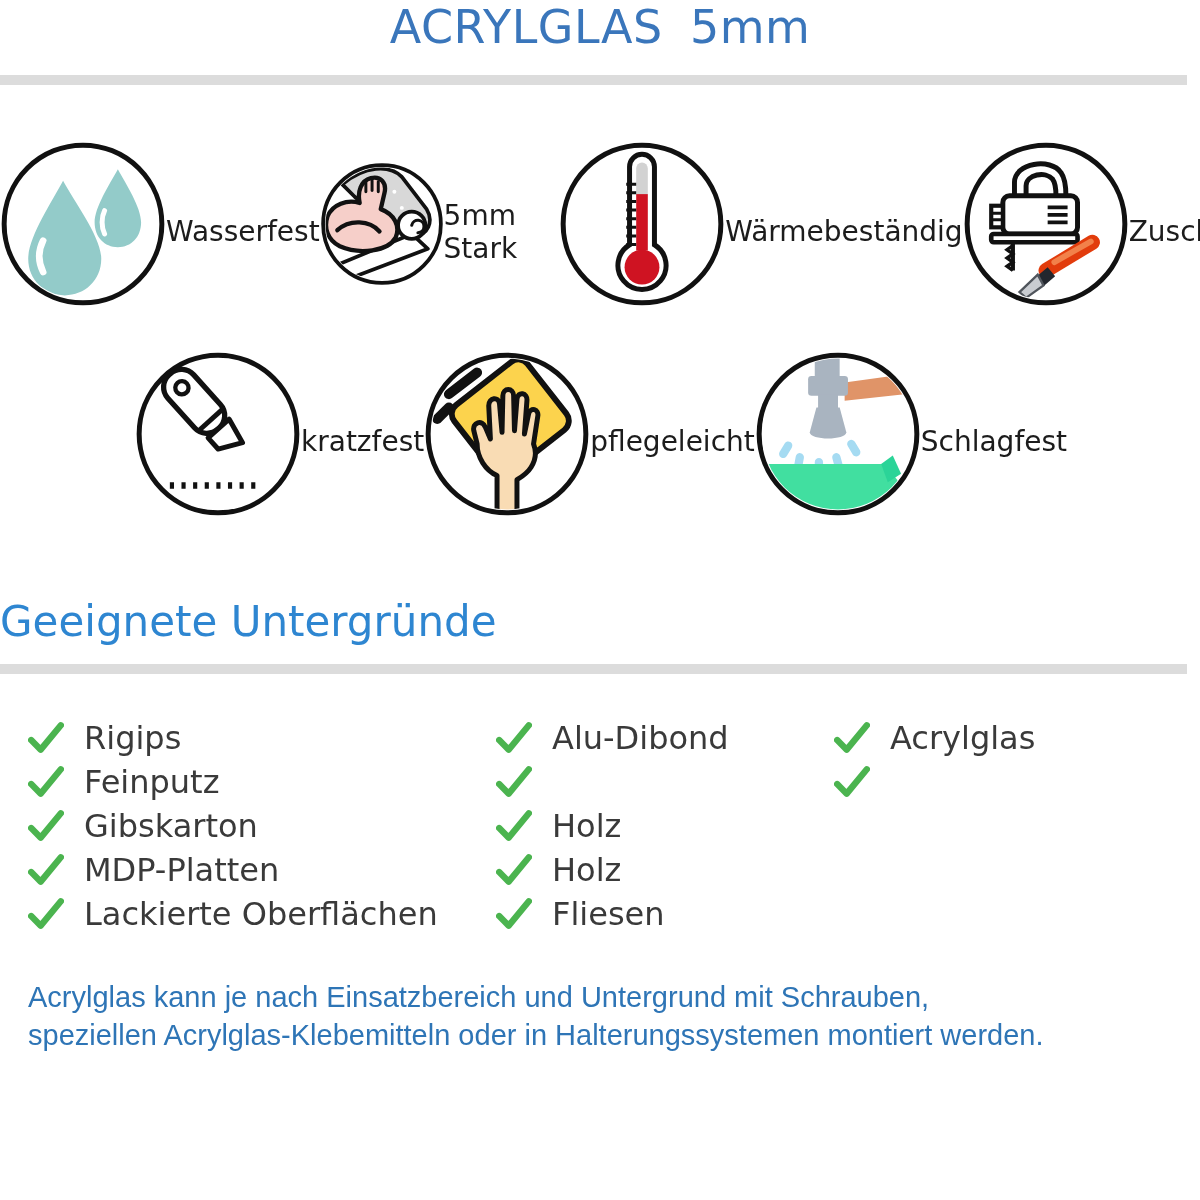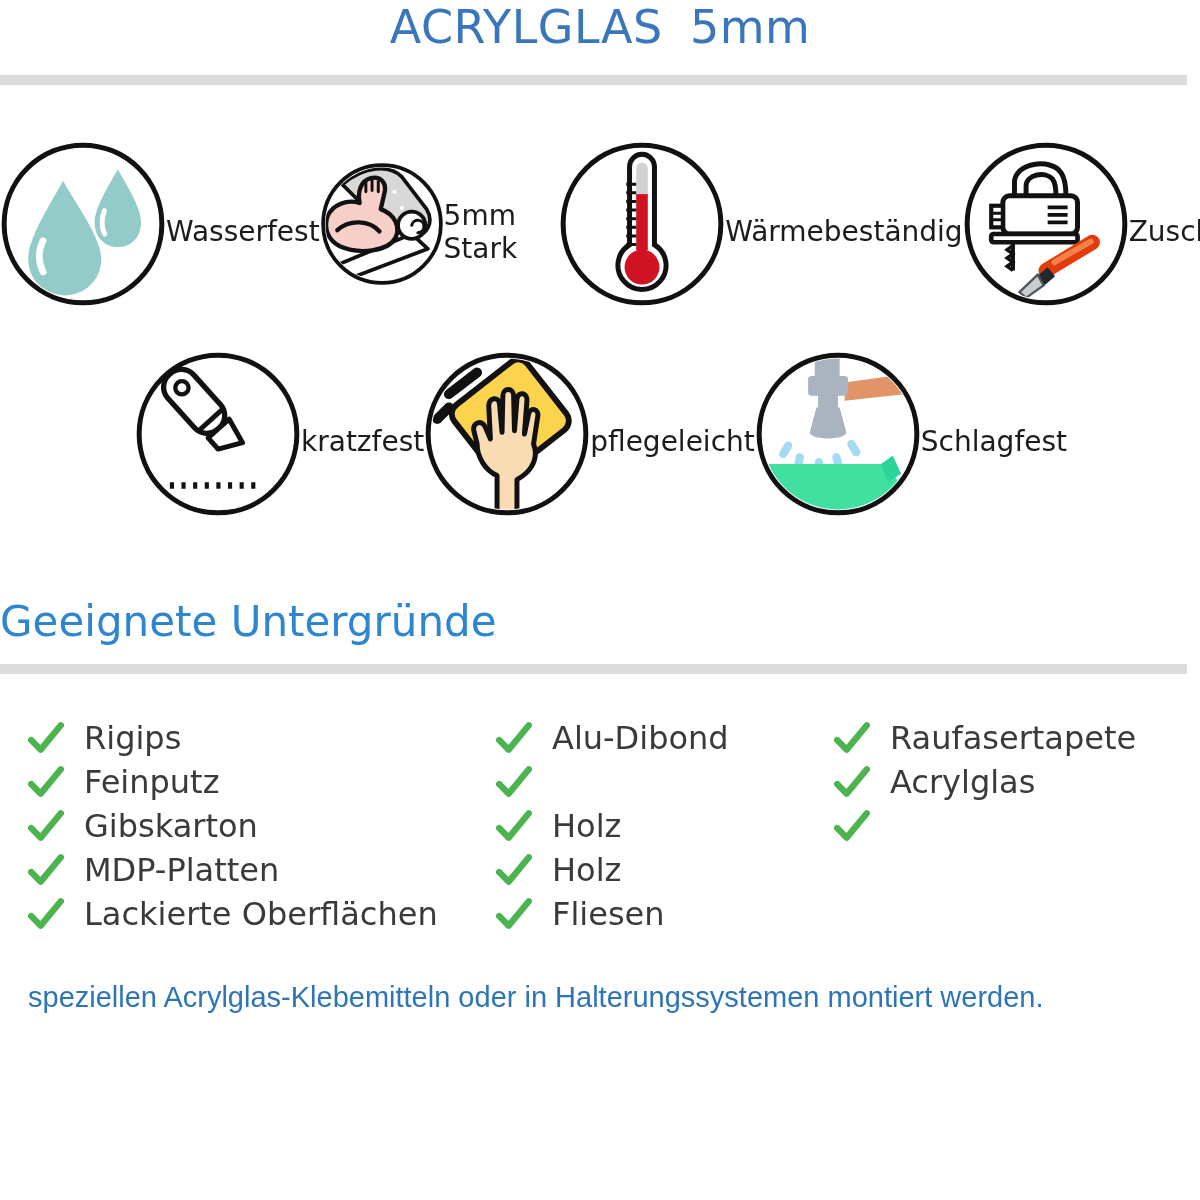--- a/index.html
+++ b/index.html
@@ -252,31 +252,26 @@
         </svg>
       <span class="sub-label">Fliesen</span>
     </div>
   </div>
 
   <div class="sub-col3">
     <div class="sub-item">
       <svg viewBox="0 0 34 34">
           <path d="M3 19 L12 28 L31 5" stroke="#4bb44f" stroke-width="6" fill="none" stroke-linecap="round" stroke-linejoin="round"></path>
         </svg>
-      <span class="sub-label">Raufasertapete</span>
-    </div>
-    <div class="sub-item">
-      <svg viewBox="0 0 34 34">
-          <path d="M3 19 L12 28 L31 5" stroke="#4bb44f" stroke-width="6" fill="none" stroke-linecap="round" stroke-linejoin="round"></path>
-        </svg>
       <span class="sub-label">Acrylglas</span>
     </div>
     <div class="sub-item">
       <svg viewBox="0 0 34 34">
           <path d="M3 19 L12 28 L31 5" stroke="#4bb44f" stroke-width="6" fill="none" stroke-linecap="round" stroke-linejoin="round"></path>
         </svg>
     </div>
   </div>
 </div>
 
 <div class="footer-note">
+  <div>Acrylglas kann je nach Einsatzbereich und Untergrund mit Schrauben,</div>
   <div>speziellen Acrylglas-Klebemitteln oder in Halterungssystemen montiert werden.</div>
 </div>
 
 </body></html>

